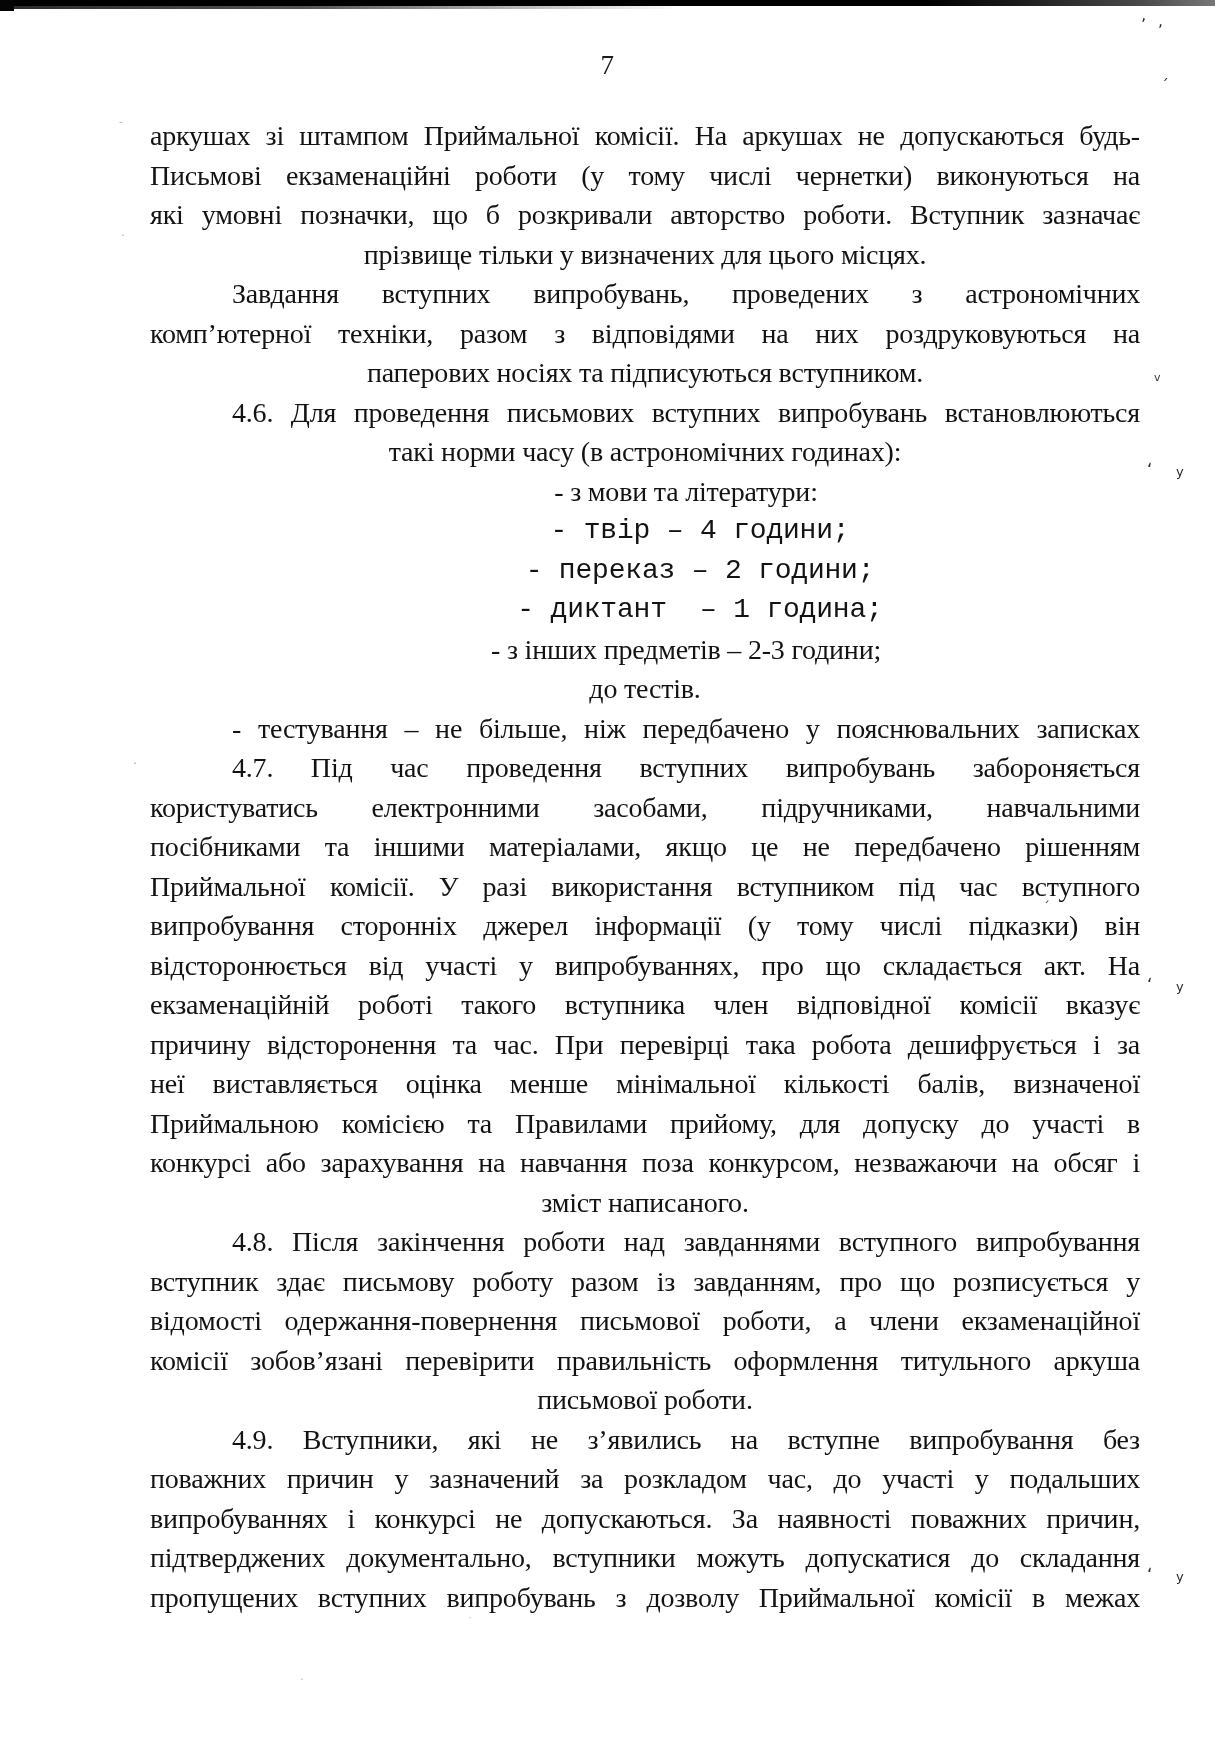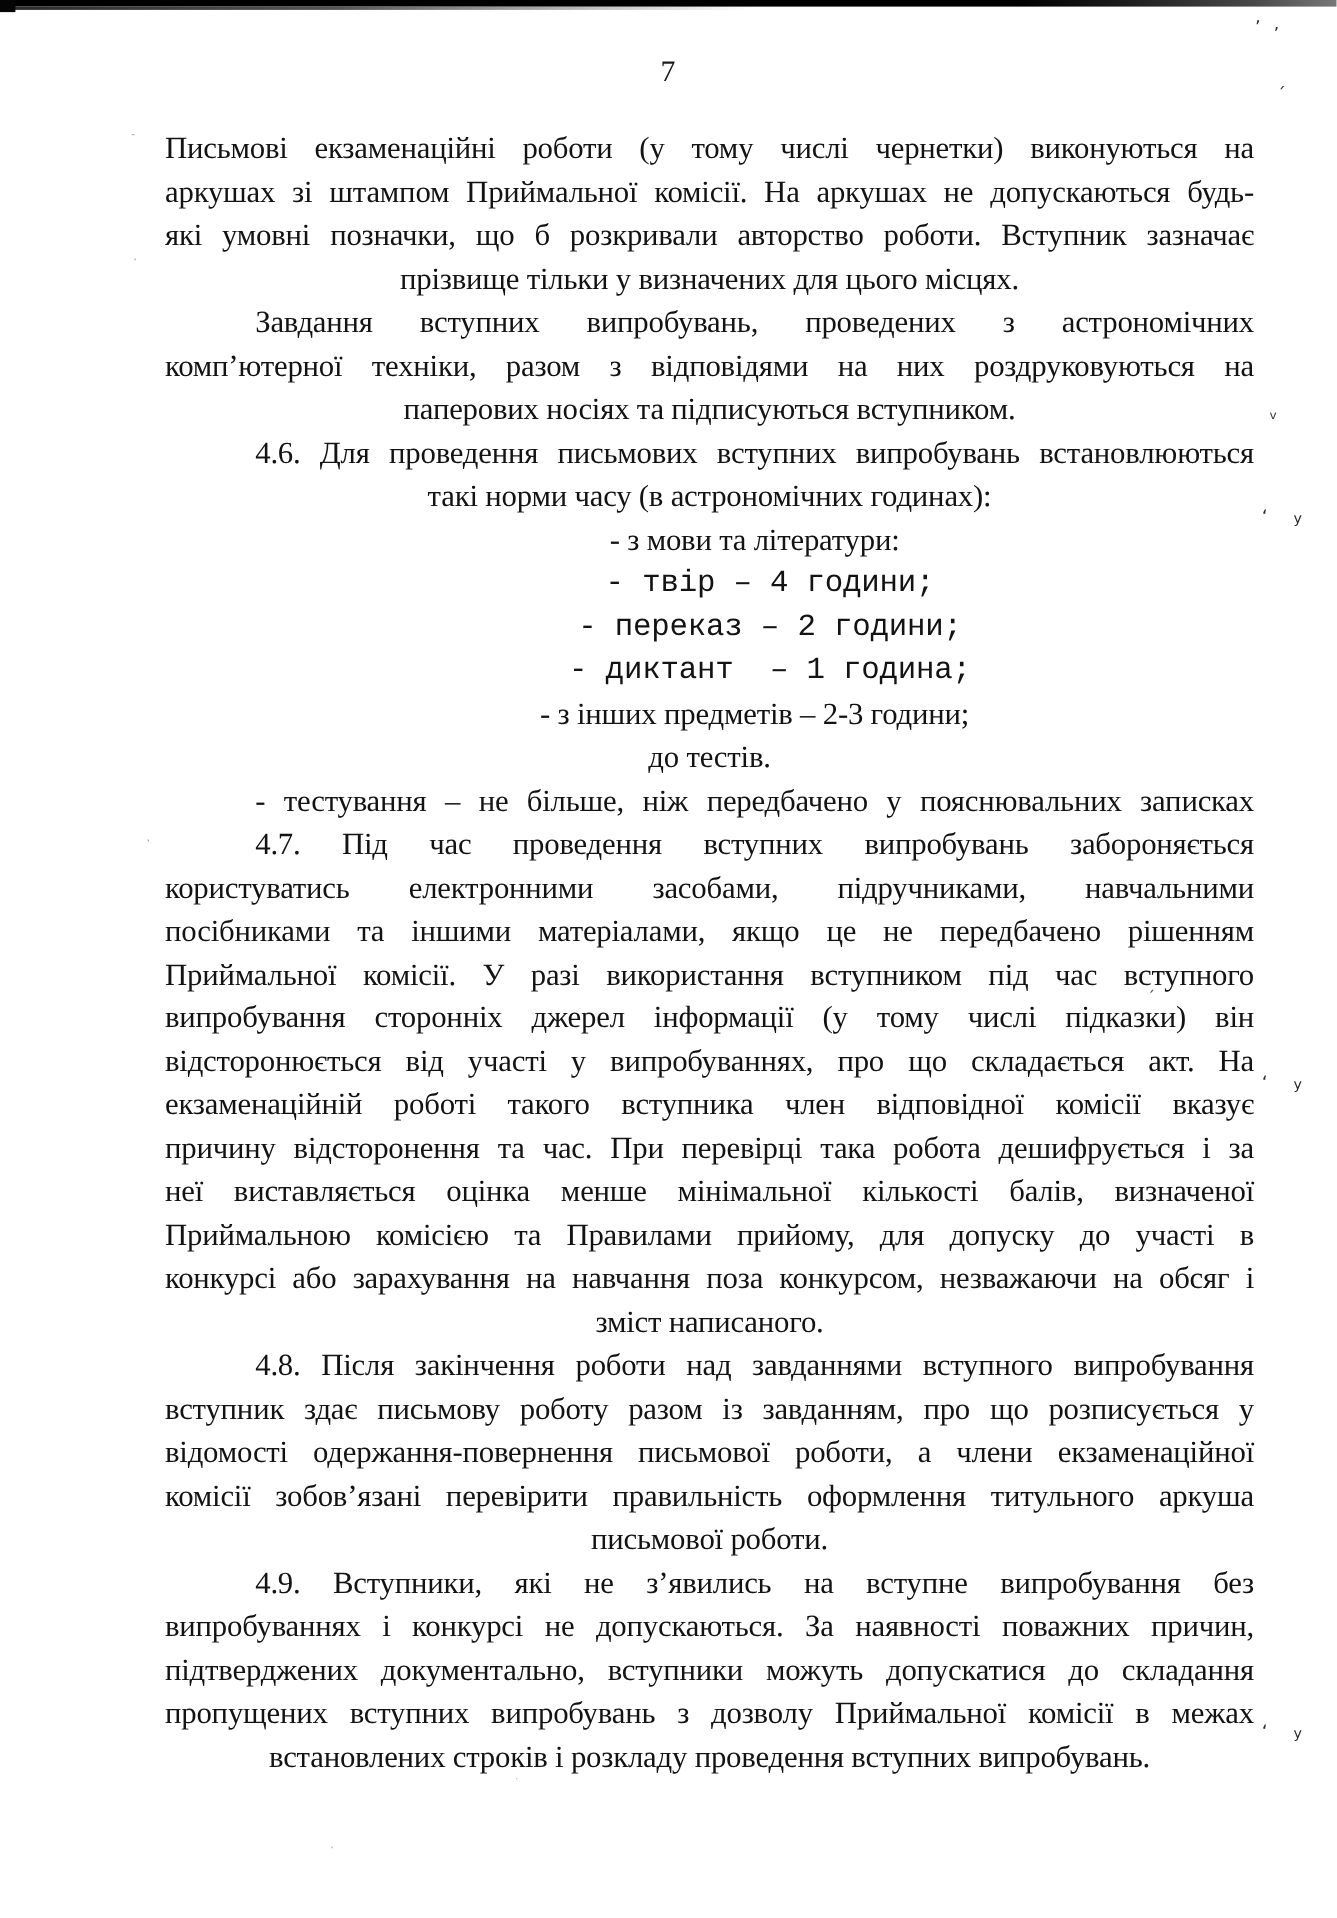--- a/index.html
+++ b/index.html
@@ -45,22 +45,22 @@
 
   <div>
     <div class="strip-a"></div>
     <div class="strip-b"></div>
     <div class="strip-nub"></div>
   </div>
 
   <div class="page-number">7</div>
 
   <div class="body-text" id="body-text">
+      <div class="line just">аркушах зі штампом Приймальної комісії. На аркушах не допускаються будь-</div>
       <div class="line just">Письмові екзаменаційні роботи (у тому числі чернетки) виконуються на</div>
-      <div class="line just">аркушах зі штампом Приймальної комісії. На аркушах не допускаються будь-</div>
       <div class="line just">які умовні позначки, що б розкривали авторство роботи. Вступник зазначає</div>
       <div class="line">прізвище тільки у визначених для цього місцях.</div>
       <div class="line i1 just">Завдання вступних випробувань, проведених з астрономічних</div>
       <div class="line just">комп’ютерної техніки, разом з відповідями на них роздруковуються на</div>
       <div class="line">паперових носіях та підписуються вступником.</div>
       <div class="line i1 just">4.6. Для проведення письмових вступних випробувань встановлюються</div>
       <div class="line">такі норми часу (в астрономічних годинах):</div>
       <div class="line i1">- з мови та літератури:</div>
       <div class="line i2">- твір – 4 години;</div>
       <div class="line i2">- переказ – 2 години;</div>
@@ -79,24 +79,24 @@
       <div class="line just">неї виставляється оцінка менше мінімальної кількості балів, визначеної</div>
       <div class="line just">Приймальною комісією та Правилами прийому, для допуску до участі в</div>
       <div class="line just">конкурсі або зарахування на навчання поза конкурсом, незважаючи на обсяг і</div>
       <div class="line">зміст написаного.</div>
       <div class="line i1 just">4.8. Після закінчення роботи над завданнями вступного випробування</div>
       <div class="line just">вступник здає письмову роботу разом із завданням, про що розписується у</div>
       <div class="line just">відомості одержання-повернення письмової роботи, а члени екзаменаційної</div>
       <div class="line just">комісії зобов’язані перевірити правильність оформлення титульного аркуша</div>
       <div class="line">письмової роботи.</div>
       <div class="line i1 just">4.9. Вступники, які не з’явились на вступне випробування без</div>
+      <div class="line just">поважних причин у зазначений за розкладом час, до участі у подальших</div>
       <div class="line just">випробуваннях і конкурсі не допускаються. За наявності поважних причин,</div>
       <div class="line just">підтверджених документально, вступники можуть допускатися до складання</div>
       <div class="line just">пропущених вступних випробувань з дозволу Приймальної комісії в межах</div>
-      <div class="line">встановлених строків і розкладу проведення вступних випробувань.</div>
     </div>
 
   <div id="artifact-layer">
       <span class="artifact" style="left: 1141px; top: 17px; font-size: 16px; color: rgb(42, 42, 42);">ʼ</span>
       <span class="artifact" style="left: 1158px; top: 14px; font-size: 15px; color: rgb(42, 42, 42);">‚</span>
       <span class="artifact" style="left: 1161px; top: 64px; font-size: 16px; color: rgb(58, 58, 58);">ˏ</span>
       <span class="artifact" style="left: 119px; top: 116px; font-size: 11px; color: rgb(176, 176, 176);">-</span>
       <span class="artifact" style="left: 121px; top: 230px; font-size: 12px; color: rgb(181, 181, 181);">·</span>
       <span class="artifact" style="left: 1154px; top: 372px; font-size: 11px; color: rgb(58, 58, 58);">v</span>
       <span class="artifact" style="left: 1147px; top: 462px; font-size: 17px; color: rgb(42, 42, 42);">ʻ</span>

